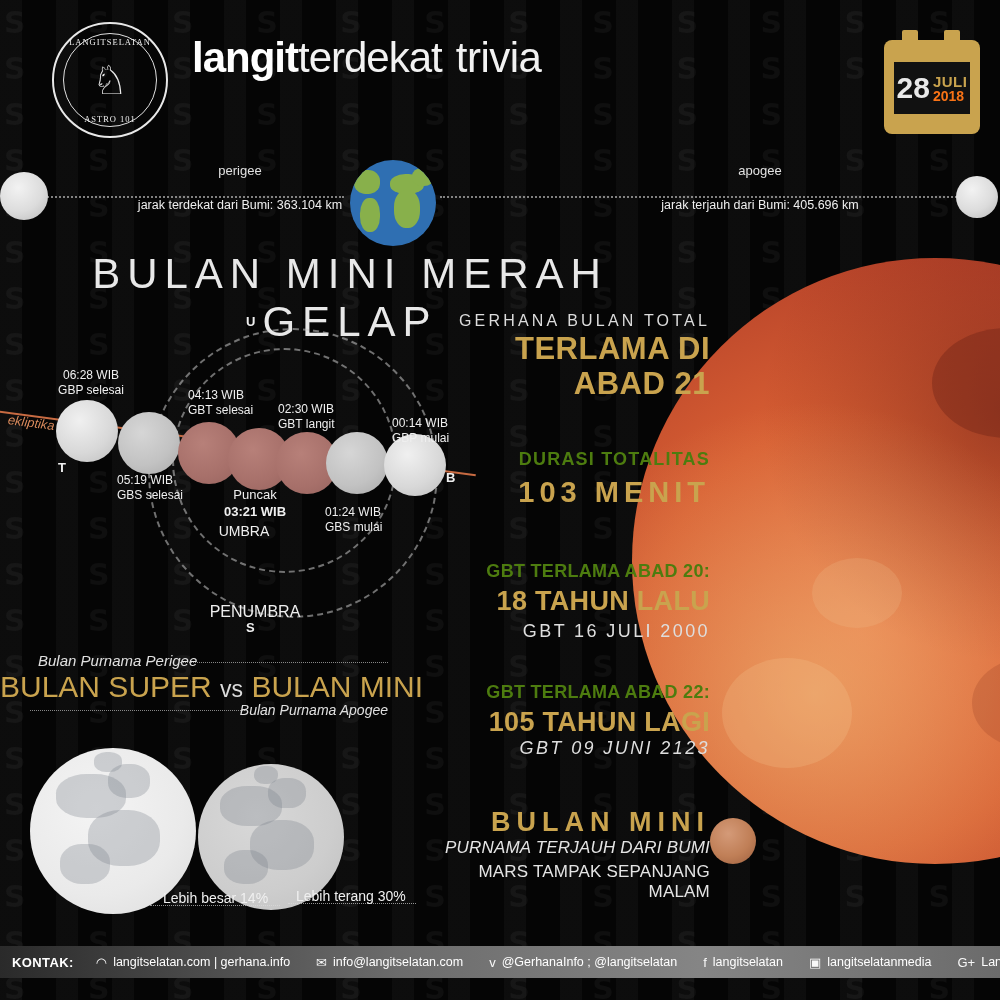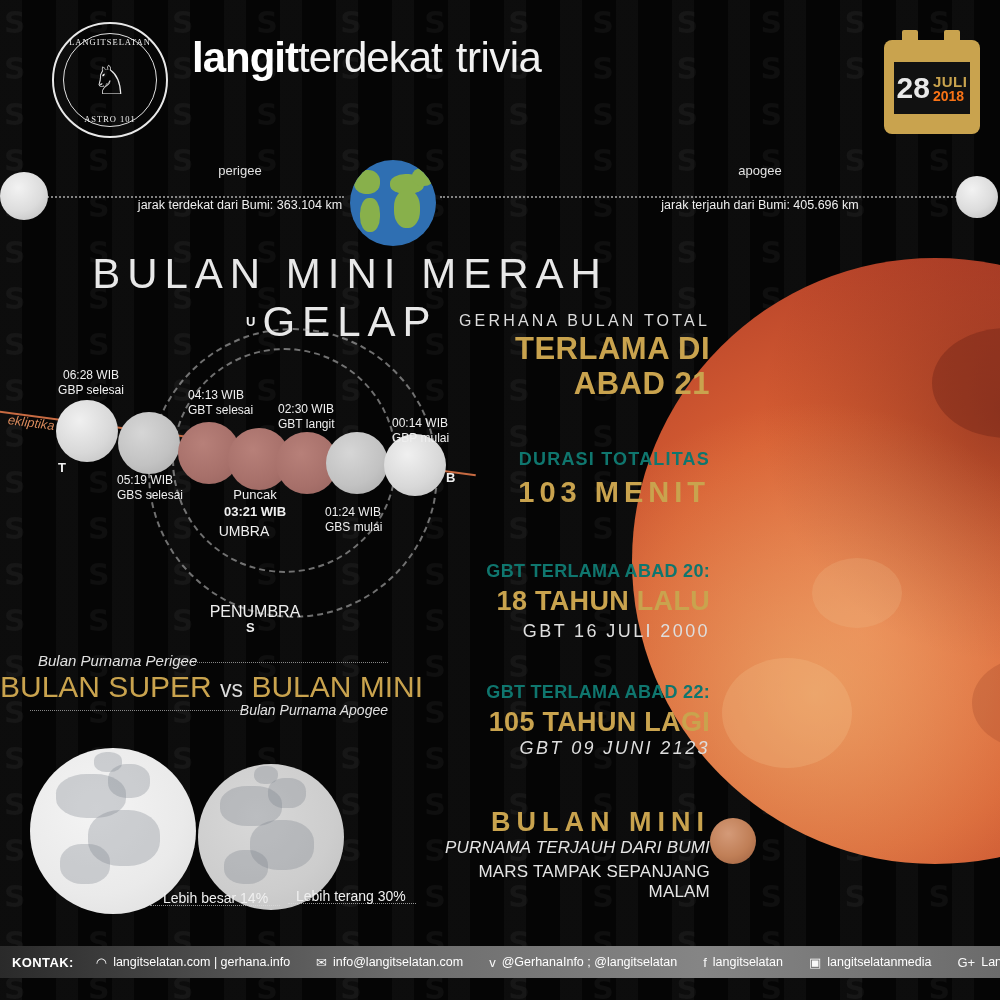--- a/index.html
+++ b/index.html
@@ -131,21 +131,21 @@
   .ph.red{ background:radial-gradient(circle at 40% 35%, #b78079 0%, #a7706a 60%, #96635e 100%); }
 
   .dlbl{ position:absolute; font-size:12px; line-height:15px; color:#efefef; }
   .dlbl.c{ text-align:center; }
   .cardinal{ position:absolute; font-size:13px; font-weight:bold; color:#efefef; }
 
   
   #stats{ position:absolute; left:420px; top:312px; width:290px; text-align:right; }
   .s-cap{ font-size:16px; letter-spacing:3.2px; color:#dcdcdc; font-weight:500;}
   .s-big-gold{ font-size:31px; font-weight:bold; color:#c9a34e; letter-spacing:.5px; line-height:1.12; }
-  .s-med-cap{ font-size:18px; font-weight:bold; color:#0f766e; letter-spacing:.3px; }
+  .s-med-cap{ font-size:18px; font-weight:bold; color:#4d7c0f; letter-spacing:.3px; }
   .s-gold-mid{ font-size:27px; font-weight:bold; color:#c9a34e; letter-spacing:.3px; }
   .s-sub{ font-size:18px; letter-spacing:2.4px; color:#dedede; font-weight:500; }
   .s-gold-space{ font-size:29px; font-weight:bold; color:#c9a34e; letter-spacing:5px; }
   .s-gold-wide{ font-size:27px; font-weight:bold; color:#c9a34e; letter-spacing:6px; }
   .s-white-sub{ font-size:17px; font-weight:500; color:#e4e4e4; letter-spacing:.2px; }
 
   
   #svm{ position:absolute; left:0px; top:652px; width:420px; }
   #svm .cap-top{
     font-size:15px; font-style:italic; color:#e0e0e0;

